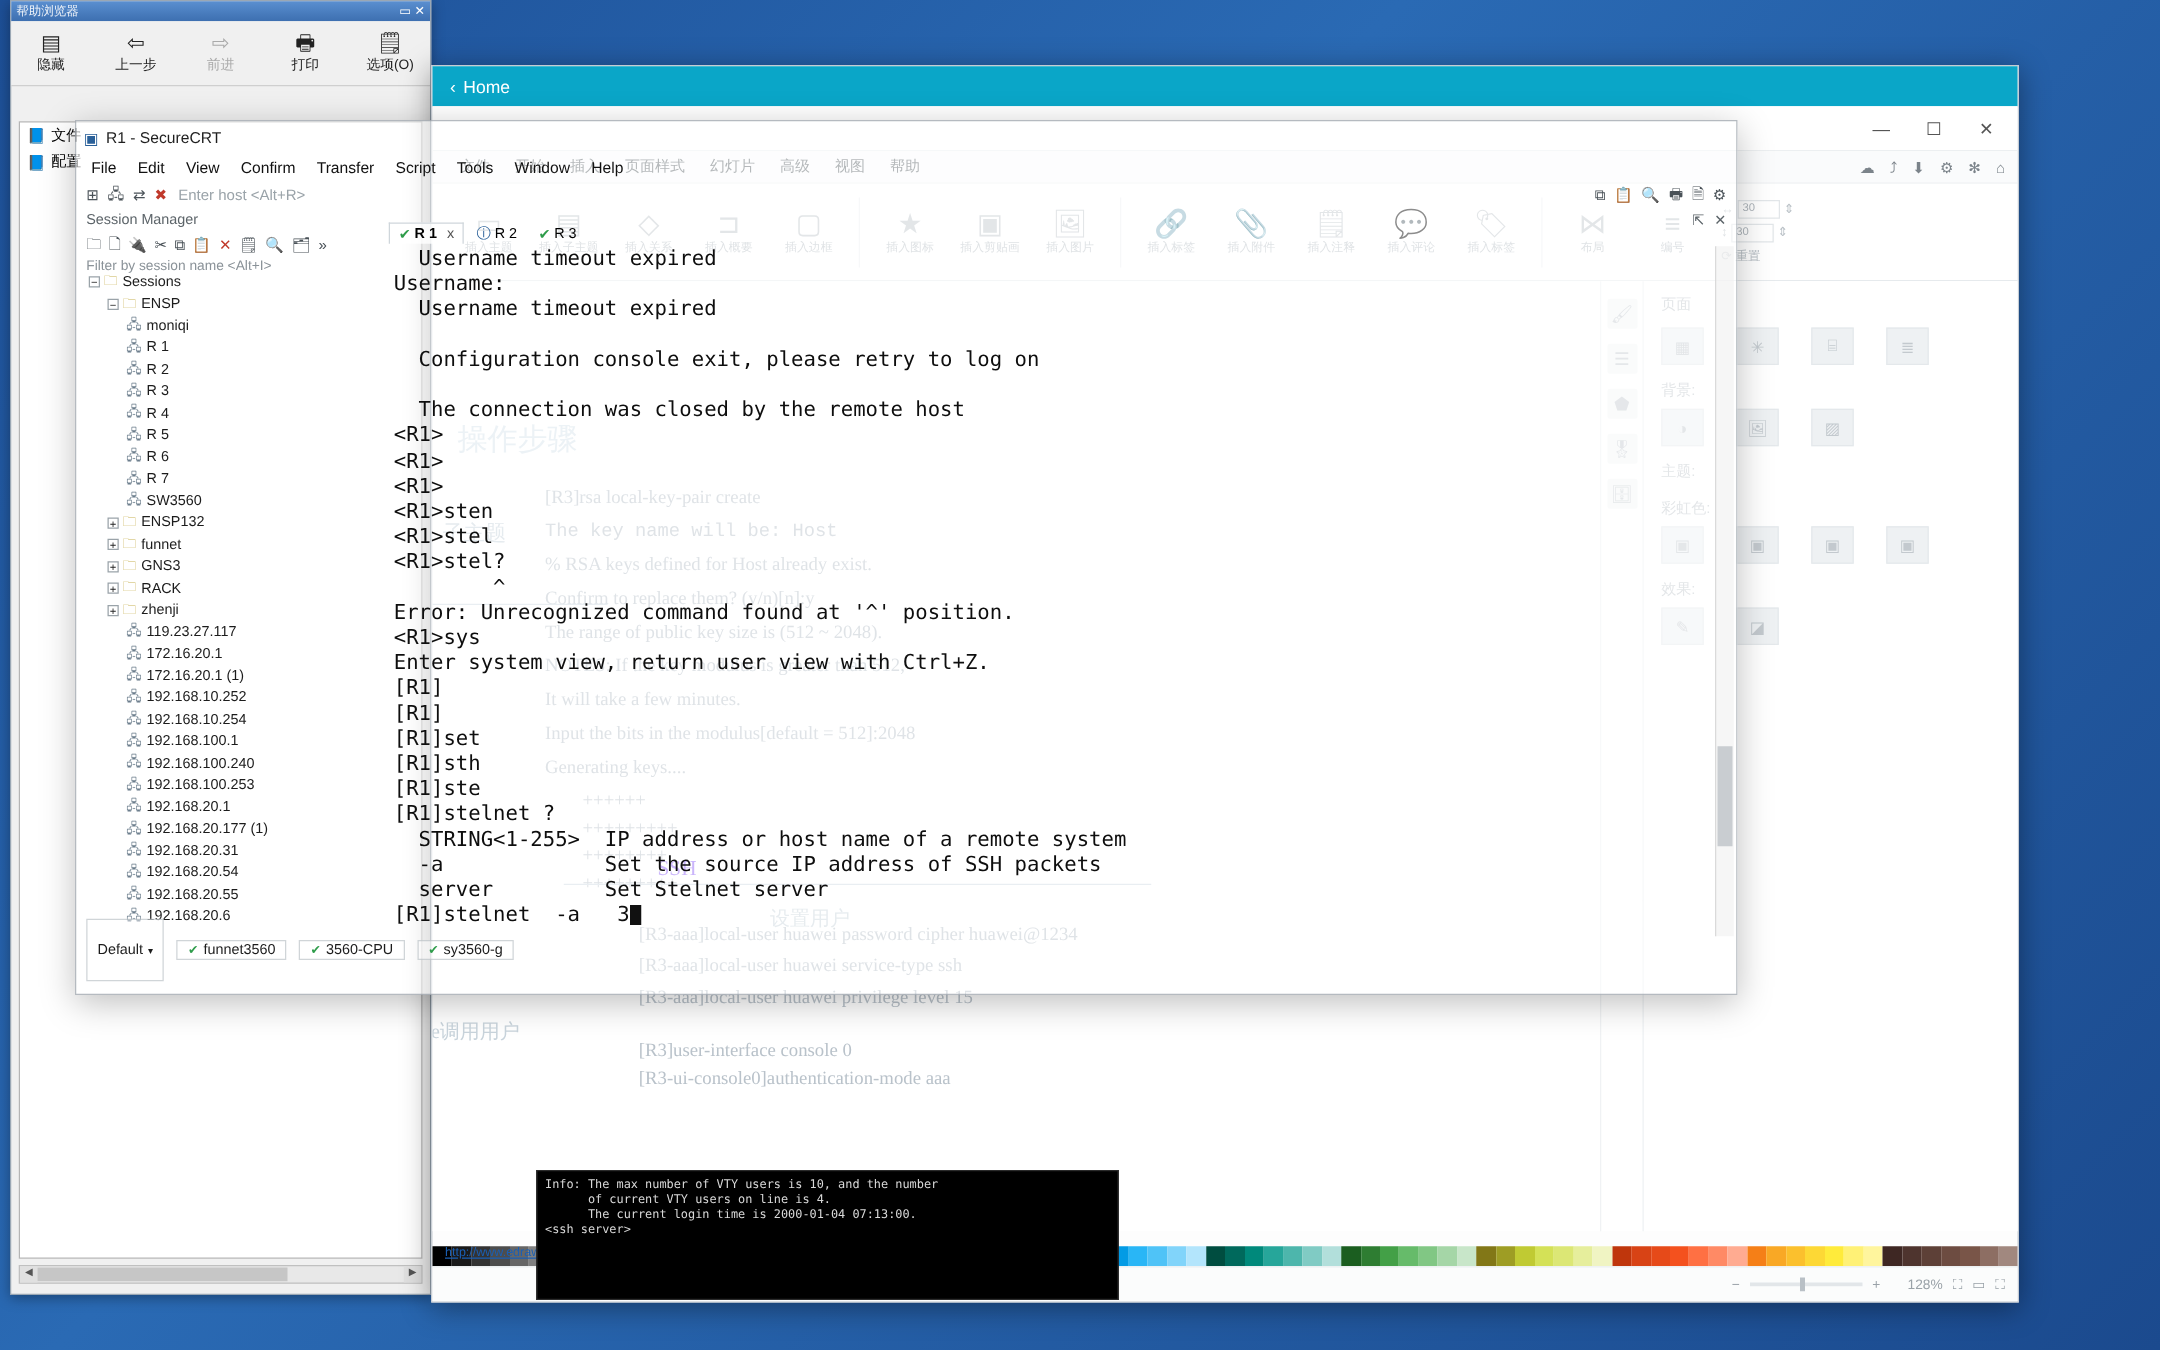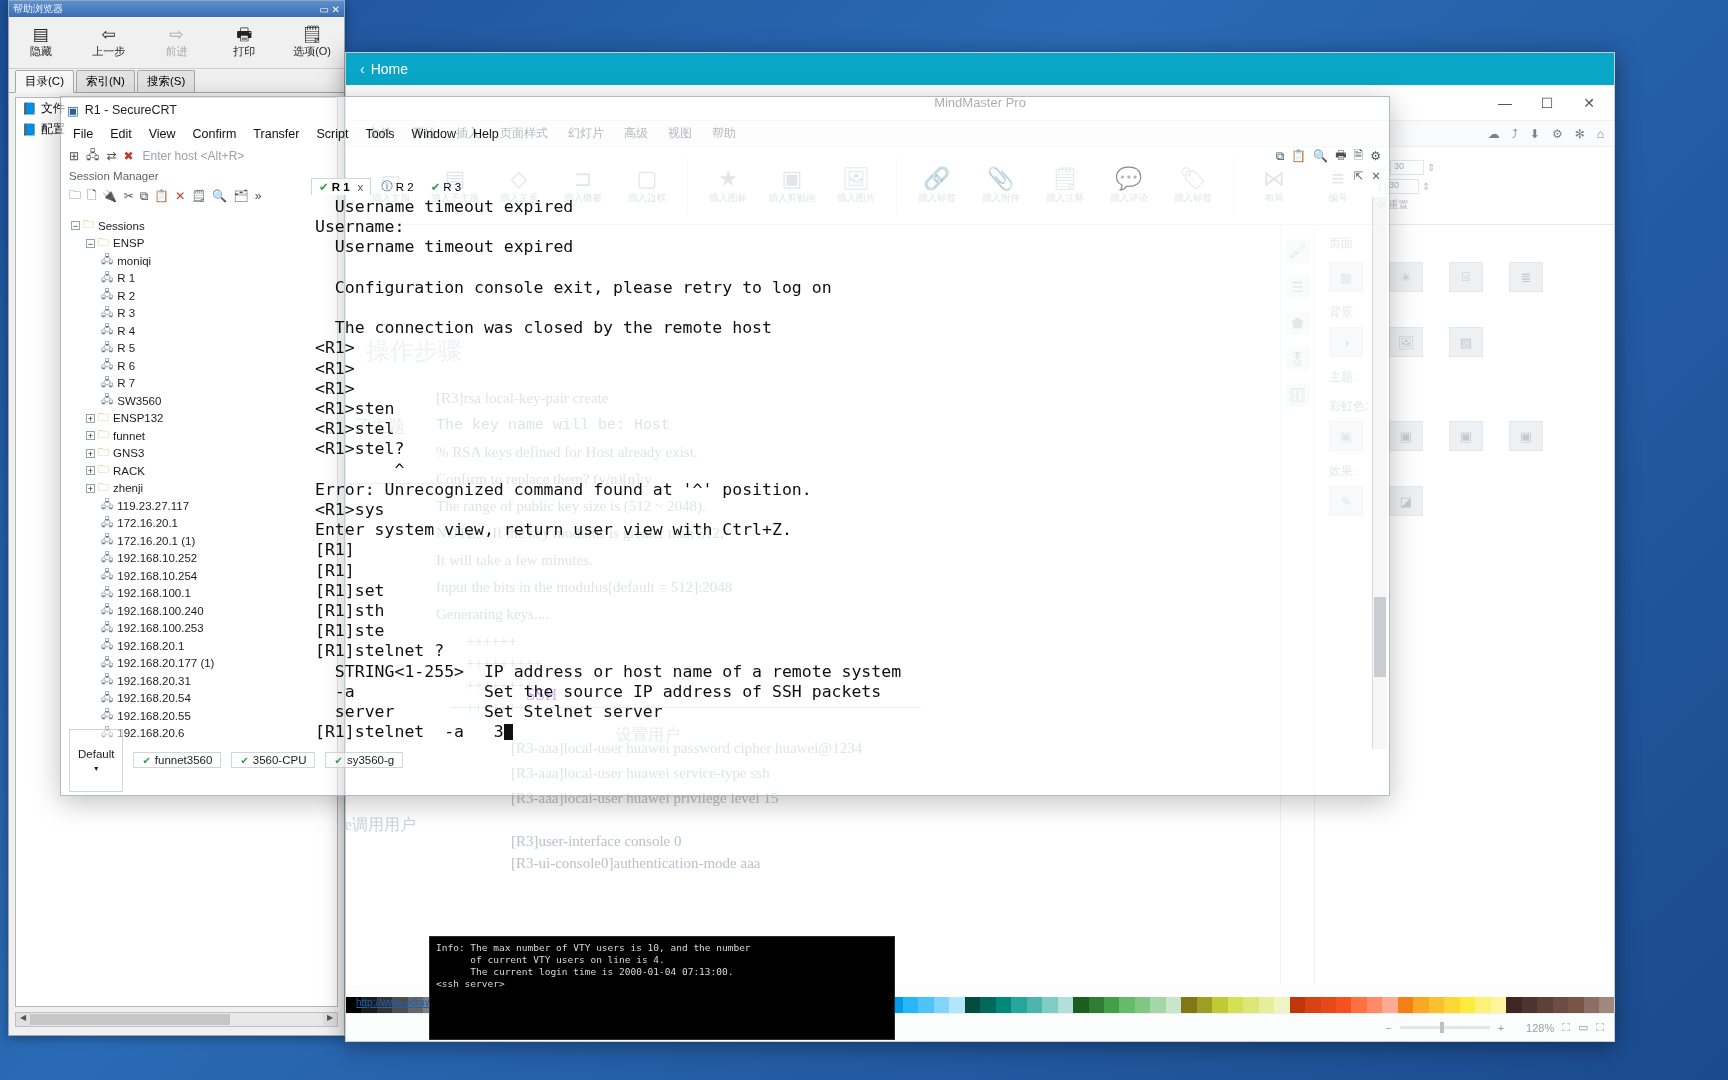--- a/index.html
+++ b/index.html
@@ -201,25 +201,20 @@
     </div>
     <div class="tbtn">
       <span class="gl">🖶</span>
       <span>打印</span>
     </div>
     <div class="tbtn">
       <span class="gl">🗒</span>
       <span>选项(O)</span>
     </div>
   </div>
-  <div class="tabs">
-    <div class="tab active">目录(C)</div>
-    <div class="tab">索引(N)</div>
-    <div class="tab">搜索(S)</div>
-  </div>
   <div class="treepane">
     <div class="treeitem">
       <span style="color:#c8a33a;">📘</span>
       <span>文件</span>
     </div>
     <div class="treeitem">
       <span style="color:#c8a33a;">📘</span>
       <span>配置</span>
     </div>
   </div>
@@ -229,21 +224,20 @@
     <div class="ar" style="right:0;">▶</div>
   </div>
 </div>
 
 <div id="mm">
   <div class="homebar">
     <span>‹</span>
     <span>Home</span>
   </div>
   <div class="winbar">
-    <div class="title">MindMaster Pro</div>
     <div class="winbtns">
       <div>—</div>
       <div>☐</div>
       <div>✕</div>
     </div>
   </div>
   <div class="ribtabs">
     <span>文件</span>
     <span>开始</span>
     <span>插入</span>
@@ -563,20 +557,21 @@
     <span>🔌</span>
     <span>✂</span>
     <span>⧉</span>
     <span>📋</span>
     <span style="color:#c0392b;">✕</span>
     <span>🗒</span>
     <span>🔍</span>
     <span>🗂</span>
     <span>»</span>
   </div>
+  <div class="filter">Filter by session name &lt;Alt+I&gt;</div>
 
   <div class="sessionpane" id="sessiontree">
       <div class="tnode">
         <span style="width:6px"></span>
         <span style="font-size:9px;border:1px solid #9aa3a9;width:9px;height:9px;line-height:8px;text-align:center;margin-right:3px;">−</span>
         <span style="margin-right:4px;font-size:11px;color:#c9b458">🗀</span>
         <span>Sessions</span>
       </div>
       <div class="tnode">
         <span style="width:21px"></span>
@@ -747,21 +742,21 @@
       </div>
     </div>
 
   <div class="term" id="terminal"><div>  Username timeout expired</div><div>Username:</div><div>  Username timeout expired</div><div>&nbsp;</div><div>  Configuration console exit, please retry to log on</div><div>&nbsp;</div><div>  The connection was closed by the remote host</div><div>&lt;R1&gt;</div><div>&lt;R1&gt;</div><div>&lt;R1&gt;</div><div>&lt;R1&gt;sten</div><div>&lt;R1&gt;stel</div><div>&lt;R1&gt;stel?</div><div>        ^</div><div>Error: Unrecognized command found at '^' position.</div><div>&lt;R1&gt;sys</div><div>Enter system view, return user view with Ctrl+Z.</div><div>[R1]</div><div>[R1]</div><div>[R1]set</div><div>[R1]sth</div><div>[R1]ste</div><div>[R1]stelnet ?</div><div>  STRING&lt;1-255&gt;  IP address or host name of a remote system</div><div>  -a             Set the source IP address of SSH packets</div><div>  server         Set Stelnet server</div><div><span>[R1]stelnet  -a   3</span><span class="cursorblk"></span></div></div>
   <div class="termscroll">
       <div class="th"></div>
     </div>
 
   <div class="crtstatus">
     <div class="sessrow" id="sessrow">
-        <span style="display: flex; align-items: center; gap: 4px; padding: 18px 8px; border: 1px solid rgba(170, 178, 184, 0.55); background: rgba(255, 255, 255, 0.45); flex-direction: column;">
+        <span style="display: flex; align-items: center; gap: 4px; padding: 18px 8px; border: 1px solid rgba(170, 178, 184, 0.55); background: rgba(255, 255, 255, 0.45);">
           <span>Default</span>
           <span style="font-size:8px;">▾</span>
         </span>
         <span style="display: flex; align-items: center; gap: 4px; padding: 1px 8px; border: 1px solid rgba(170, 178, 184, 0.55); background: rgba(255, 255, 255, 0.45);">
           <span style="color:#2e9c4a;font-size:10px;">✔</span>
           <span>funnet3560</span>
         </span>
         <span style="display: flex; align-items: center; gap: 4px; padding: 1px 8px; border: 1px solid rgba(170, 178, 184, 0.55); background: rgba(255, 255, 255, 0.45);">
           <span style="color:#2e9c4a;font-size:10px;">✔</span>
           <span>3560-CPU</span>

